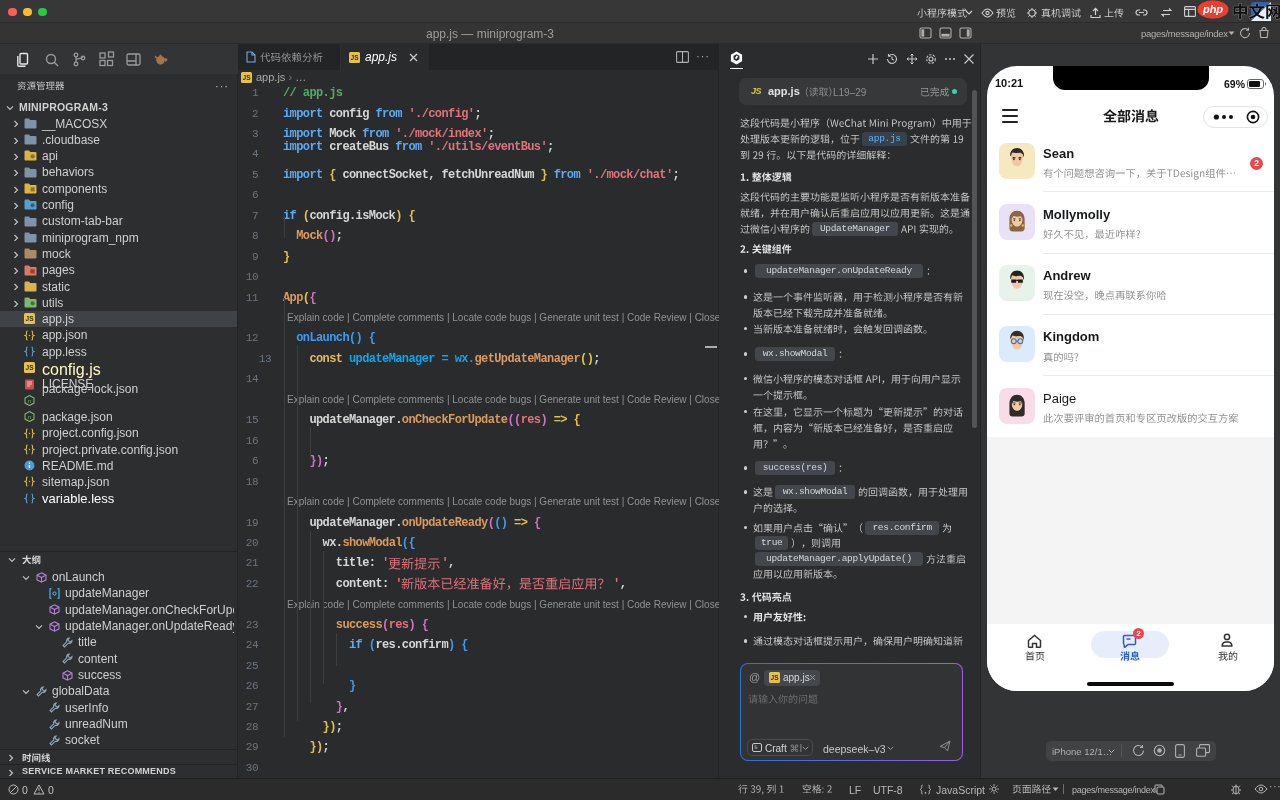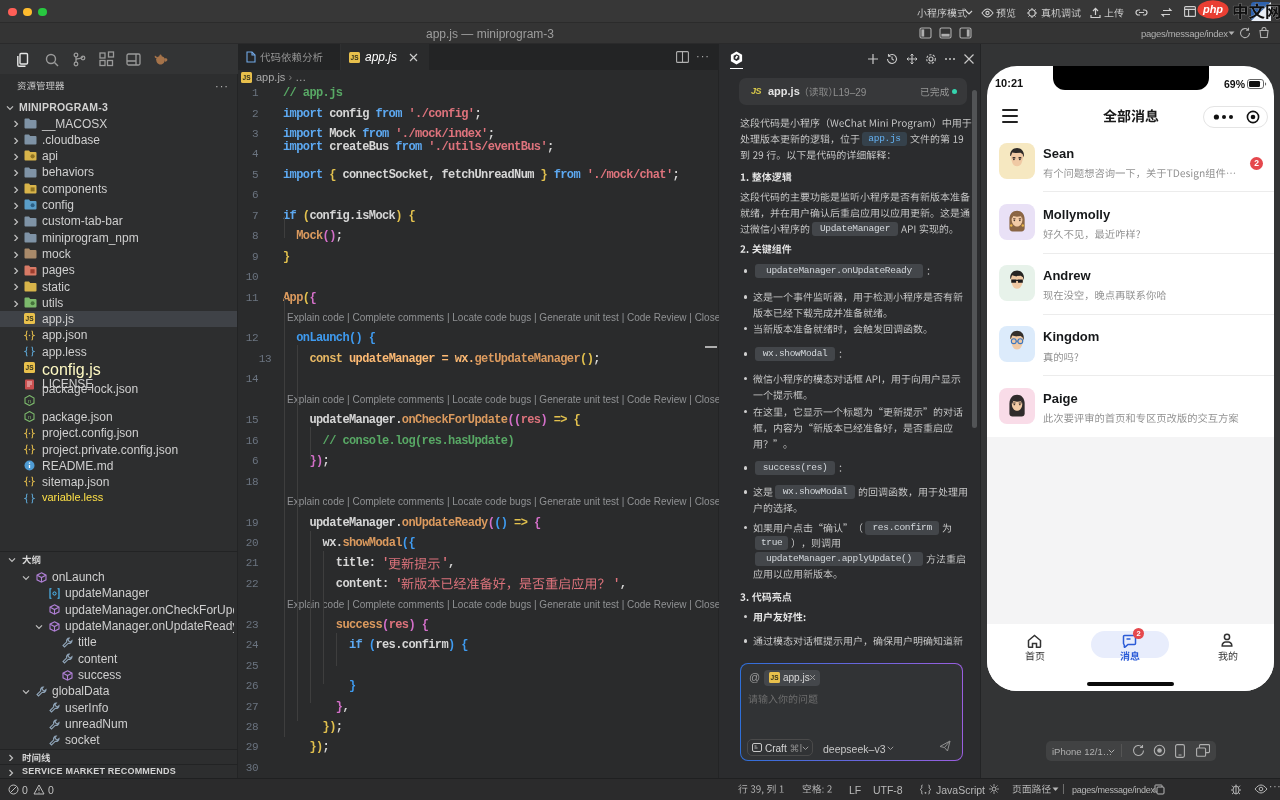--- a/index.html
+++ b/index.html
@@ -286,21 +286,21 @@
     </svg>
     <div class="a" style="left:42px;top:458.8px;font-size:12px;color:#cfcfcf">README.md</div>
     <svg class="ic" style="left:24.0px;top:476.4px" width="11" height="11" viewBox="0 0 11 11">
       <path d="M3.5 1C2 1 2.6 3 2.6 4S1 5.5 1 5.5 2.6 6 2.6 7 2 10 3.5 10M7.5 1C9 1 8.4 3 8.4 4s1.6 1.5 1.6 1.5S8.4 6 8.4 7s0.6 3-0.9 3" fill="none" stroke="#d8b44a" stroke-width="1.1"></path>
       <circle cx="5.5" cy="5.5" r="0.8" fill="#d8b44a"></circle>
     </svg>
     <div class="a" style="left:42px;top:475.1px;font-size:12px;color:#cfcfcf">sitemap.json</div>
     <svg class="ic" style="left:24.0px;top:492.7px" width="11" height="11" viewBox="0 0 11 11">
       <path d="M3.5 1C2 1 2.6 3 2.6 4S1 5.5 1 5.5 2.6 6 2.6 7 2 10 3.5 10M7.5 1C9 1 8.4 3 8.4 4s1.6 1.5 1.6 1.5S8.4 6 8.4 7s0.6 3-0.9 3" fill="none" stroke="#5a9ec9" stroke-width="1.1"></path>
     </svg>
-    <div class="a" style="left:42px;top:491.4px;font-size:11px;color:#fde047">variable.less</div>
+    <div class="a" style="left:42px;top:491.4px;font-size:13px;color:#ffffff">variable.less</div>
     <div class="a" style="left:0;top:551px;width:238px;height:1px;background:#222324"></div>
     <svg class="ic" style="left:8.0px;top:555.0px" width="8" height="8" viewBox="0 0 8 8">
       <path d="M1.5 2l3 3-3 3" fill="none" stroke="#c0c0c0" stroke-width="1.2" transform="rotate(90 4 5) translate(0.8,0)"></path>
     </svg>
     <svg class="Z" style="left:22.0px;top:554.75px;width:19.0px;height:9.5px" viewBox="0 0 2000 1000" fill="#d8d8d8">
       <use href="#g5927b"></use>
       <use href="#g7eb2b" x="1000"></use>
     </svg>
     <svg class="ic" style="left:22.0px;top:573.3px" width="8" height="8" viewBox="0 0 8 8">
       <path d="M1.5 2l3 3-3 3" fill="none" stroke="#c0c0c0" stroke-width="1.2" transform="rotate(90 4 5) translate(0.8,0)"></path>
@@ -425,27 +425,26 @@
     <div class="codeline" style="top:226.2px"><span style="color:#db9a5e">&nbsp;&nbsp;Mock</span><span style="color:#d36fc8">()</span><span style="color:#d6d6d6">;</span></div>
     <div class="ln" style="left:228px;top:246.6px">9</div>
     <div class="codeline" style="top:246.6px"><span style="color:#e2c14e">}</span></div>
     <div class="ln" style="left:228px;top:267.0px">10</div>
     <div class="ln" style="left:228px;top:287.5px">11</div>
     <div class="codeline" style="top:287.5px"><span style="color:#db9a5e">App</span><span style="color:#e2c14e">(</span><span style="color:#d36fc8">{</span></div>
     <div class="lens" style="top:312.3px">Explain code | Complete comments | Locate code bugs | Generate unit test | Code Review | Close</div>
     <div class="ln" style="left:228px;top:328.4px">12</div>
     <div class="codeline" style="top:328.4px"><span style="color:#3f9bf0">&nbsp;&nbsp;onLaunch()</span><span style="color:#d6d6d6">&nbsp;</span><span style="color:#3f9bf0">{</span></div>
     <div class="ln" style="left:241px;top:348.8px">13</div>
-    <div class="codeline" style="top:348.8px"><span style="color:#e8b864">&nbsp;&nbsp;&nbsp;&nbsp;const</span><span style="color:#fdba74">&nbsp;updateManager&nbsp;=&nbsp;wx.</span><span style="color:#db9a5e">getUpdateManager</span><span style="color:#e2c14e">()</span><span style="color:#d6d6d6">;</span></div>
+    <div class="codeline" style="top:348.8px"><span style="color:#e8b864">&nbsp;&nbsp;&nbsp;&nbsp;const</span><span style="color:#0ea5e9">&nbsp;updateManager&nbsp;=&nbsp;wx.</span><span style="color:#db9a5e">getUpdateManager</span><span style="color:#e2c14e">()</span><span style="color:#d6d6d6">;</span></div>
     <div class="ln" style="left:228px;top:369.3px">14</div>
     <div class="lens" style="top:394.1px">Explain code | Complete comments | Locate code bugs | Generate unit test | Code Review | Close</div>
     <div class="ln" style="left:228px;top:410.2px">15</div>
     <div class="codeline" style="top:410.2px"><span style="color:#d6d6d6">&nbsp;&nbsp;&nbsp;&nbsp;updateManager.</span><span style="color:#db9a5e">onCheckForUpdate</span><span style="color:#d36fc8">((</span><span style="color:#de737c">res</span><span style="color:#d36fc8">)</span><span style="color:#e2c14e">&nbsp;=&gt;&nbsp;{</span></div>
     <div class="ln" style="left:228px;top:430.6px">16</div>
-    <div class="codeline" style="top:430.6px"><span style="color:#58a865">&nbsp;&nbsp;&nbsp;&nbsp;&nbsp;&nbsp;//&nbsp;console.log(res.hasUpdate)</span></div>
     <div class="ln" style="left:228px;top:451.1px">6</div>
     <div class="codeline" style="top:451.1px"><span style="color:#d36fc8">&nbsp;&nbsp;&nbsp;&nbsp;})</span><span style="color:#d6d6d6">;</span></div>
     <div class="ln" style="left:228px;top:471.6px">18</div>
     <div class="lens" style="top:496.4px">Explain code | Complete comments | Locate code bugs | Generate unit test | Code Review | Close</div>
     <div class="ln" style="left:228px;top:512.5px">19</div>
     <div class="codeline" style="top:512.5px"><span style="color:#d6d6d6">&nbsp;&nbsp;&nbsp;&nbsp;updateManager.</span><span style="color:#db9a5e">onUpdateReady</span><span style="color:#d36fc8">(</span><span style="color:#3f9bf0">()</span><span style="color:#e2c14e">&nbsp;=&gt;&nbsp;</span><span style="color:#d36fc8">{</span></div>
     <div class="ln" style="left:228px;top:532.9px">20</div>
     <div class="codeline" style="top:532.9px"><span style="color:#d6d6d6">&nbsp;&nbsp;&nbsp;&nbsp;&nbsp;&nbsp;wx.</span><span style="color:#db9a5e">showModal</span><span style="color:#3f9bf0">({</span></div>
     <div class="ln" style="left:228px;top:553.3px">21</div>
     <div class="codeline" style="top:553.3px"><span style="color:#d6d6d6">&nbsp;&nbsp;&nbsp;&nbsp;&nbsp;&nbsp;&nbsp;&nbsp;title:&nbsp;</span><span style="color:#de737c">'&nbsp;&nbsp;&nbsp;&nbsp;&nbsp;&nbsp;&nbsp;&nbsp;'</span><span style="color:#d6d6d6">,</span></div>
@@ -1152,21 +1151,21 @@
         <rect width="36" height="36" rx="8" fill="#f9dce8"></rect>
         <g transform="translate(1.3,2.4) scale(0.93)">
           <path d="M9.8 14.5c0-6.2 3.5-9.8 8.2-9.8s8.2 3.6 8.2 9.8v10.3c0 2-1.3 3.2-3.2 3.2H13c-1.9 0-3.2-1.2-3.2-3.2z" fill="#2f2b2b"></path>
           <path d="M12.4 14.5c0-3.7 2.4-6.3 5.6-6.3s5.6 2.6 5.6 6.3c0 4-2.4 7.4-5.6 7.4s-5.6-3.4-5.6-7.4z" fill="#f2cba6"></path>
           <path d="M12.3 13.4c0.2-3.8 2.6-5.9 5.7-5.9 3 0 5.4 2 5.7 5.8l-0.4 1.4-1-3-4.3 0.4-3.9-0.7-1.4 3.2z" fill="#2f2b2b"></path>
           <path d="M13.8 13.6h2.6M19.8 13.6h2.6" stroke="#4a3a33" stroke-width="1.2"></path>
           <circle cx="15.1" cy="15.2" r="0.9" fill="#473a30"></circle>
           <circle cx="21" cy="15.2" r="0.9" fill="#473a30"></circle>
         </g>
       </svg>
-      <div class="a" style="left:56px;top:324.7px;font-size:13px;font-weight:bold;color:#16181a">Paige</div>
+      <div class="a" style="left:56px;top:324.7px;font-size:13px;font-weight:normal;color:#16181a">Paige</div>
       <svg class="Z" style="left:56.0px;top:347.05px;width:195.7px;height:10.3px" viewBox="0 0 19000 1000" fill="#8f8f8f">
         <use href="#g6b64"></use>
         <use href="#g6b21" x="1000"></use>
         <use href="#g8981" x="2000"></use>
         <use href="#g8bc4" x="3000"></use>
         <use href="#g5ba1" x="4000"></use>
         <use href="#g7684" x="5000"></use>
         <use href="#g9996" x="6000"></use>
         <use href="#g9875" x="7000"></use>
         <use href="#g548c" x="8000"></use>

